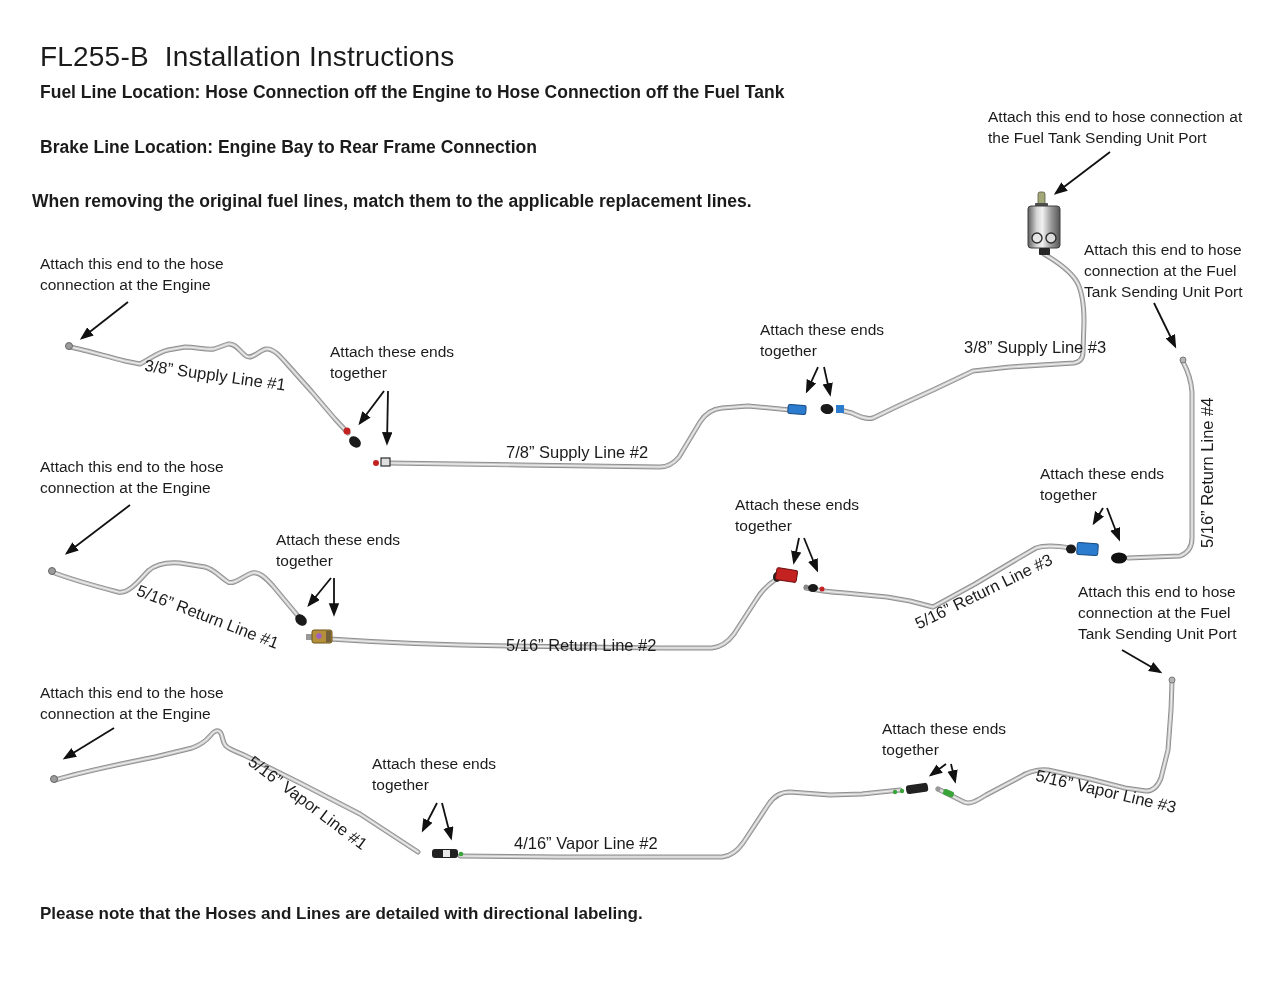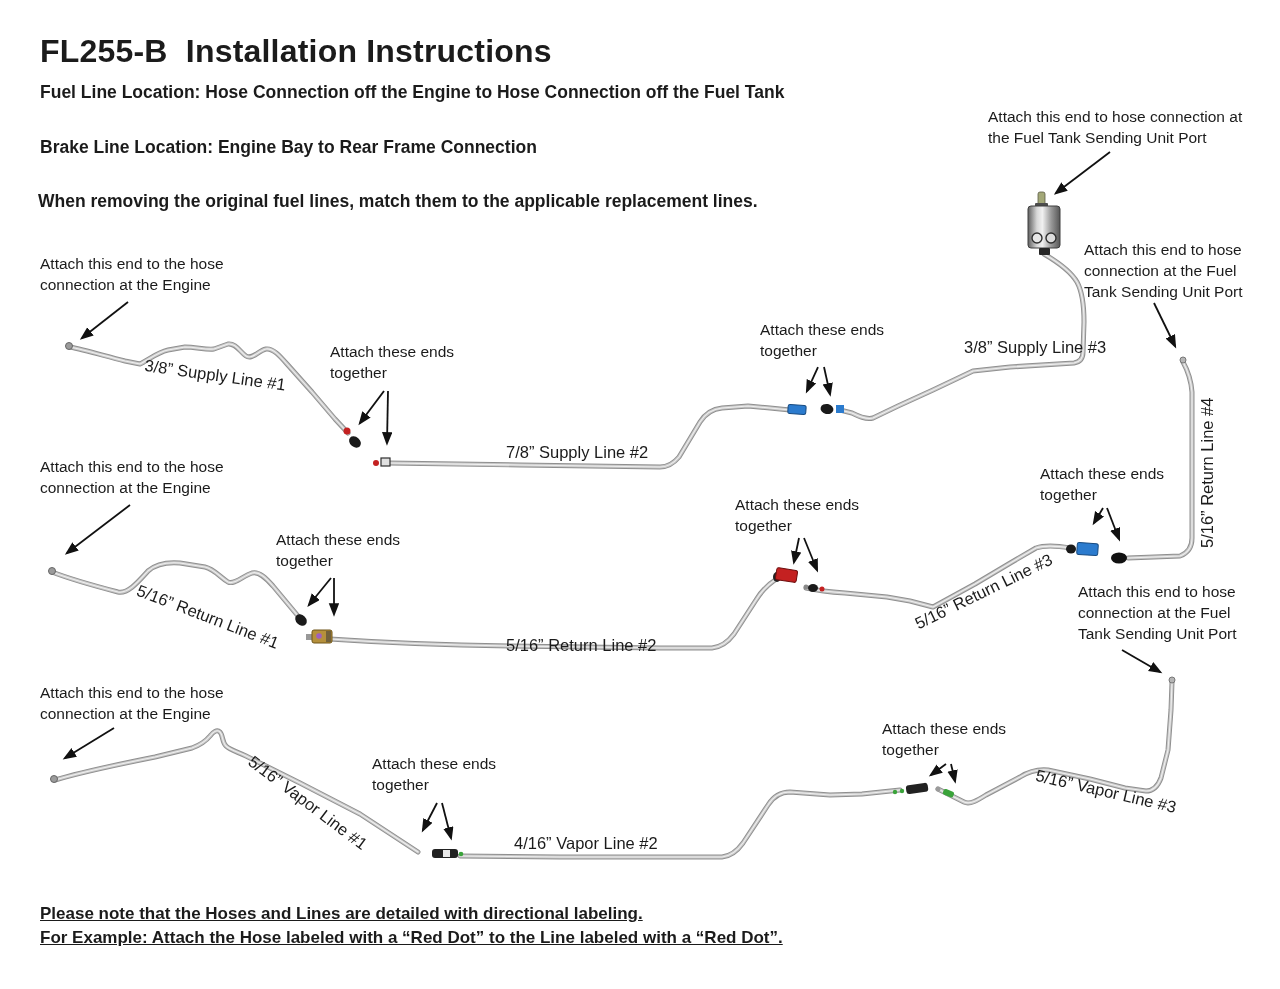--- a/index.html
+++ b/index.html
@@ -1,21 +1,21 @@
 <!DOCTYPE html>
 <html><head>
 <meta charset="utf-8">
 <style>
   html,body{margin:0;padding:0;background:#fff;}
   #sheet{position:relative;width:1280px;height:989px;background:#ffffff;overflow:hidden;
          font-family:"Liberation Sans", sans-serif;color:#1b1b1b;}
   .abs{position:absolute;}
-  .title{font-size:32px;font-weight:bold;white-space:pre;letter-spacing:0.2px;}
+  .title{font-size:28px;font-weight:normal;white-space:pre;letter-spacing:0.2px;margin-top:8px;}
   .subhead{font-size:17.5px;font-weight:bold;white-space:pre;}
-  .footnote{font-size:17px;font-weight:bold;white-space:pre;text-decoration:underline;}
+  .footnote{font-size:17px;font-weight:bold;white-space:pre;}
   .note{font-size:15.5px;line-height:21px;}
   .note.center{text-align:left;}
   .linelabel{font-size:16.5px;white-space:pre;transform-origin:0 0;}
   svg{position:absolute;left:0;top:0;}
   .tube-casing{stroke:#8f8f8f;stroke-width:5;fill:none;stroke-linejoin:round;stroke-linecap:round;}
   .tube-body{stroke:#c7c7c7;stroke-width:3.1;fill:none;stroke-linejoin:round;stroke-linecap:round;}
   .tube-shine{stroke:#efefef;stroke-width:1.1;fill:none;stroke-linejoin:round;stroke-linecap:round;}
   .arrow{stroke:#111;stroke-width:1.8;fill:none;}
 </style>
 </head>
@@ -190,21 +190,21 @@
     <path class="arrow" marker-end="url(#ah)" d="M114,728 L65,758"></path>
     <path class="arrow" marker-end="url(#ah)" d="M437,803 L423,830"></path>
     <path class="arrow" marker-end="url(#ah)" d="M442,803 L451,838"></path>
     <path class="arrow" marker-end="url(#ah)" d="M946,764 L931,775"></path>
     <path class="arrow" marker-end="url(#ah)" d="M951,764 L955,781"></path>
   </svg>
 
   <div class="abs title" style="left:40px;top:33px;">FL255-B  Installation Instructions</div>
   <div class="abs subhead" style="left:40px;top:137px;">Brake Line Location: Engine Bay to Rear Frame Connection</div>
   <div class="abs subhead" style="left:40px;top:82px;">Fuel Line Location: Hose Connection off the Engine to Hose Connection off the Fuel Tank</div>
-  <div class="abs subhead" style="left:38px;top:191px;text-align:center;">When removing the original fuel lines, match them to the applicable replacement lines.</div>
+  <div class="abs subhead" style="left:32px;top:191px;text-align:center;">When removing the original fuel lines, match them to the applicable replacement lines.</div>
 
   <div class="abs note" style="left:40px;top:253px;width:205px;">Attach this end to the hose connection at the Engine</div>
   <div class="abs note center" style="left:330px;top:341px;width:138px;">Attach these ends together</div>
   <div class="abs note center" style="left:760px;top:319px;width:138px;">Attach these ends together</div>
   <div class="abs note center" style="left:988px;top:106px;width:260px;">Attach this end to hose connection at the Fuel Tank Sending Unit Port</div>
   <div class="abs note center" style="left:1084px;top:239px;width:174px;">Attach this end to hose connection at the Fuel Tank Sending Unit Port</div>
 
   <div class="abs note" style="left:40px;top:456px;width:205px;">Attach this end to the hose connection at the Engine</div>
   <div class="abs note center" style="left:276px;top:529px;width:138px;">Attach these ends together</div>
   <div class="abs note center" style="left:735px;top:494px;width:138px;">Attach these ends together</div>
@@ -220,15 +220,14 @@
   <div class="abs linelabel" style="left:964px;top:338px;">3/8” Supply Line #3</div>
   <div class="abs linelabel" style="left:141px;top:581px;transform:rotate(21deg);">5/16” Return Line #1</div>
   <div class="abs linelabel" style="left:506px;top:614px;margin-top:22px;">5/16” Return Line #2</div>
   <div class="abs linelabel" style="left:912px;top:616px;transform:rotate(-26deg);">5/16” Return Line #3</div>
   <div class="abs linelabel" style="left:1198px;top:548px;transform:rotate(-90deg);">5/16” Return Line #4</div>
   <div class="abs linelabel" style="left:256px;top:752px;transform:rotate(37deg);">5/16” Vapor Line #1</div>
   <div class="abs linelabel" style="left:514px;top:834px;">4/16” Vapor Line #2</div>
   <div class="abs linelabel" style="left:1038px;top:766px;transform:rotate(13deg);">5/16” Vapor Line #3</div>
 
   <div class="abs footnote" style="left:40px;top:904px;">Please note that the Hoses and Lines are detailed with directional labeling.</div>
-  <div class="abs footnote" style="left:40px;top:928px;">For Example: Attach the Hose labeled with a “Red Dot” to the Line labeled with a “Red Dot”.</div>
 
 </div>
 
 </body></html>

